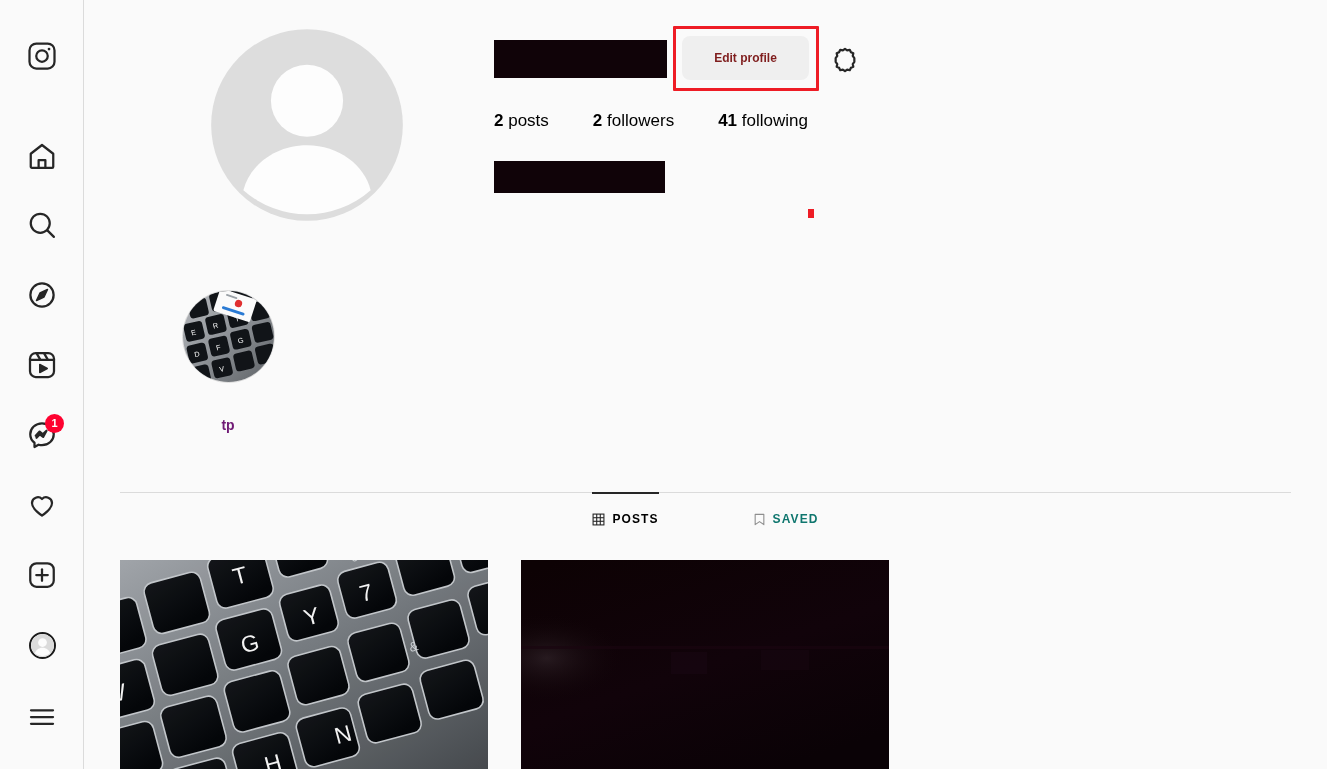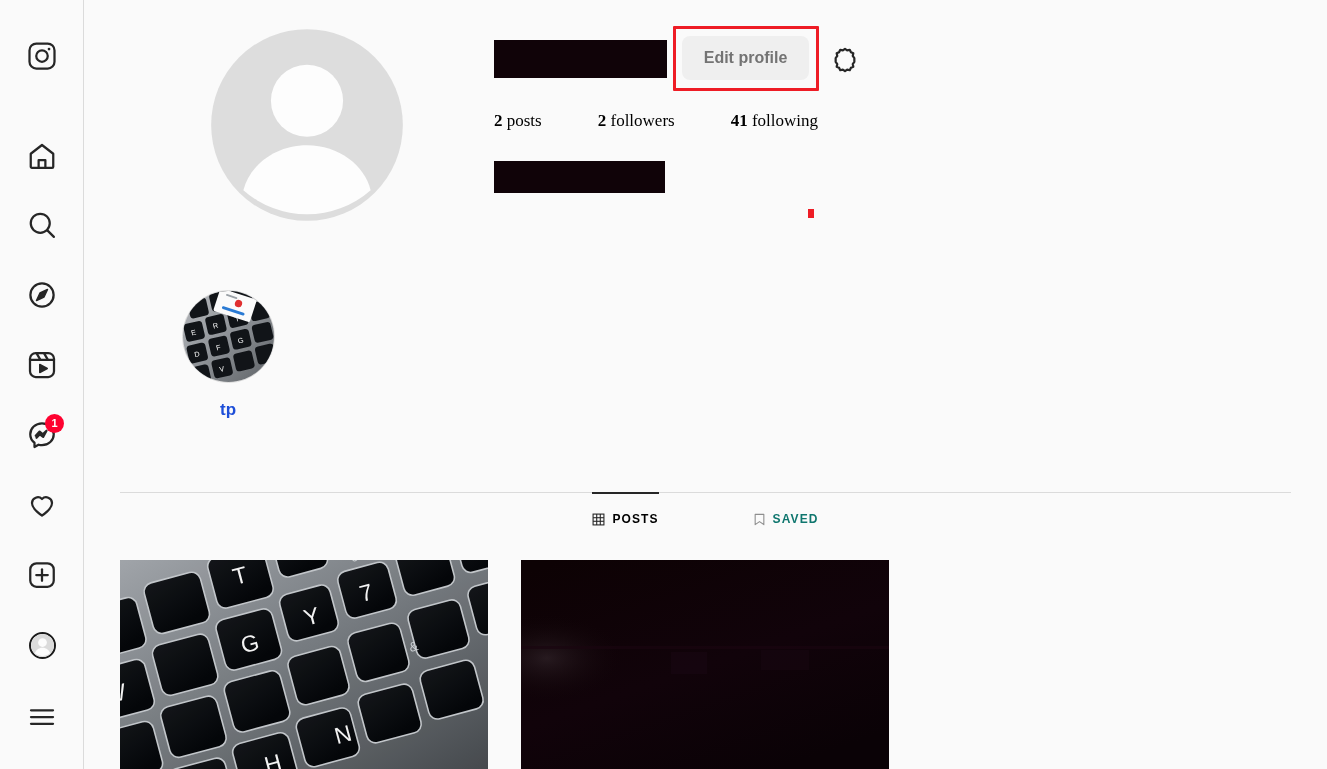--- a/index.html
+++ b/index.html
@@ -71,33 +71,33 @@
     border: 3px solid #ee1c25;
     border-radius: 1px;
     pointer-events: none;
   }
   #edit-profile-btn {
     position: absolute; left: 598px; top: 36px;
     width: 127px; height: 44px;
     background: #efefef;
     border: none; border-radius: 8px;
     font-family: "Liberation Sans", sans-serif;
-    font-size: 16px; font-weight: 600; color: #737373;
+    font-size: 12px; font-weight: 600; color: #7f1d1d;
     cursor: pointer;
     display: flex; align-items: center; justify-content: center;
   }
   #settings-gear {
     position: absolute; left: 744px; top: 43px;
     width: 34px; height: 34px;
     display: flex; align-items: center; justify-content: center;
     cursor: pointer;
   }
 
   
-  #stats { position: absolute; left: 410px; top: 111px; display: flex; gap: 12px; font-family: Liberation Serif, serif; }
+  #stats { position: absolute; left: 410px; top: 111px; display: flex; gap: 0; }
   .stat { font-size: 17px; color: #000; margin-right: 44px; white-space: nowrap; }
   .stat b { font-weight: 700; }
   .stat span { font-weight: 400; }
 
   
   #bio-redact { position: absolute; left: 410px; top: 161px; width: 171px; height: 32px; }
 
   
   #red-dot-artifact {
     position: absolute; left: 724px; top: 209px;
@@ -106,21 +106,21 @@
 
   
   #highlights { position: absolute; left: 96px; top: 290px; display: flex; gap: 72px; }
   .highlight { width: 96px; display: flex; flex-direction: column; align-items: center; cursor: pointer; }
   .hl-ring {
     width: 93px; height: 93px; border-radius: 50%;
     border: 1px solid #dbdbdb;
     overflow: hidden; background: #fafafa;
     display: flex; align-items: center; justify-content: center;
   }
-  .hl-label { margin-top: 17px; font-size: 17px; font-weight: 600; color: #1d4ed8; }
+  .hl-label { margin-top: 34px; font-size: 14px; font-weight: 600; color: #701a75; }
 
   
   .kb-thumb { width: 100%; height: 100%; display: block; }
 
   
   #tabs-divider {
     position: absolute; left: 36px; top: 492px;
     width: 1171px; height: 1px; background: #dbdbdb;
   }
   #tabs {

